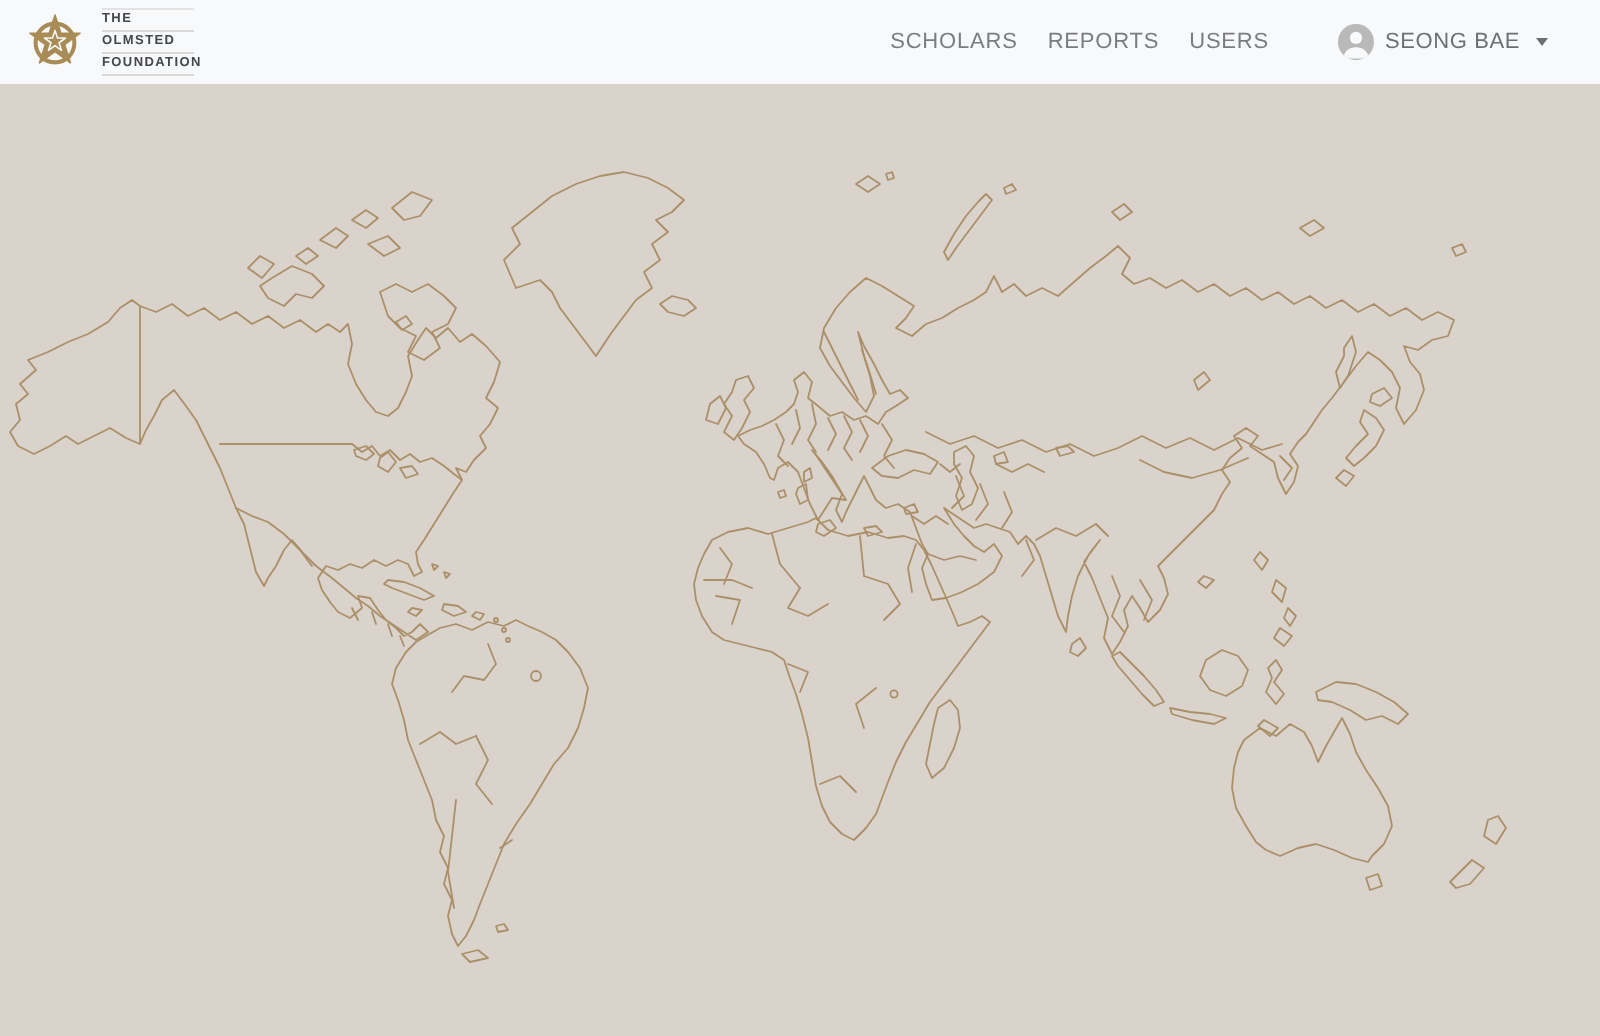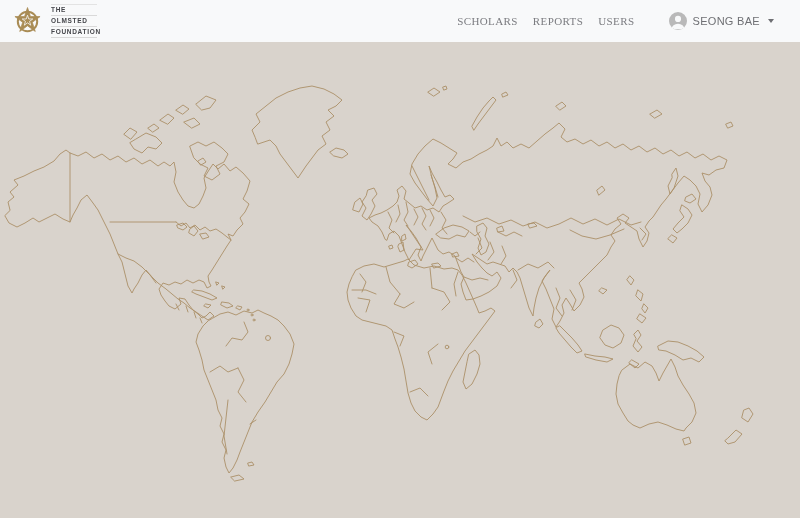--- a/index.html
+++ b/index.html
@@ -22,21 +22,21 @@
   }
   .logo-text .row {
     padding:1.5px 0 2px 0;
     border-bottom:1px solid #d9d9d9;
   }
   .logo-text .row:first-child { border-top:1px solid #e3e3e3; }
 
   .nav { margin-left:auto; display:flex; align-items:center; gap:15px; }
   .nav-item {
     font-size:11px; color:#7b7c80; letter-spacing:0.4px;
-    cursor:pointer; text-transform:uppercase;font-family:Liberation Serif, serif;
+    cursor:pointer; text-transform:uppercase;
   }
   .user-menu {
     margin-left:19px; display:flex; align-items:center; gap:6px; cursor:pointer;
   }
   .avatar { width:18px; height:18px; display:block; }
   .user-name { font-size:11px; color:#6e6f73; letter-spacing:0.3px; }
   .caret {
     width:0; height:0; margin-left:2px;
     border-left:3.5px solid transparent;
     border-right:3.5px solid transparent;

